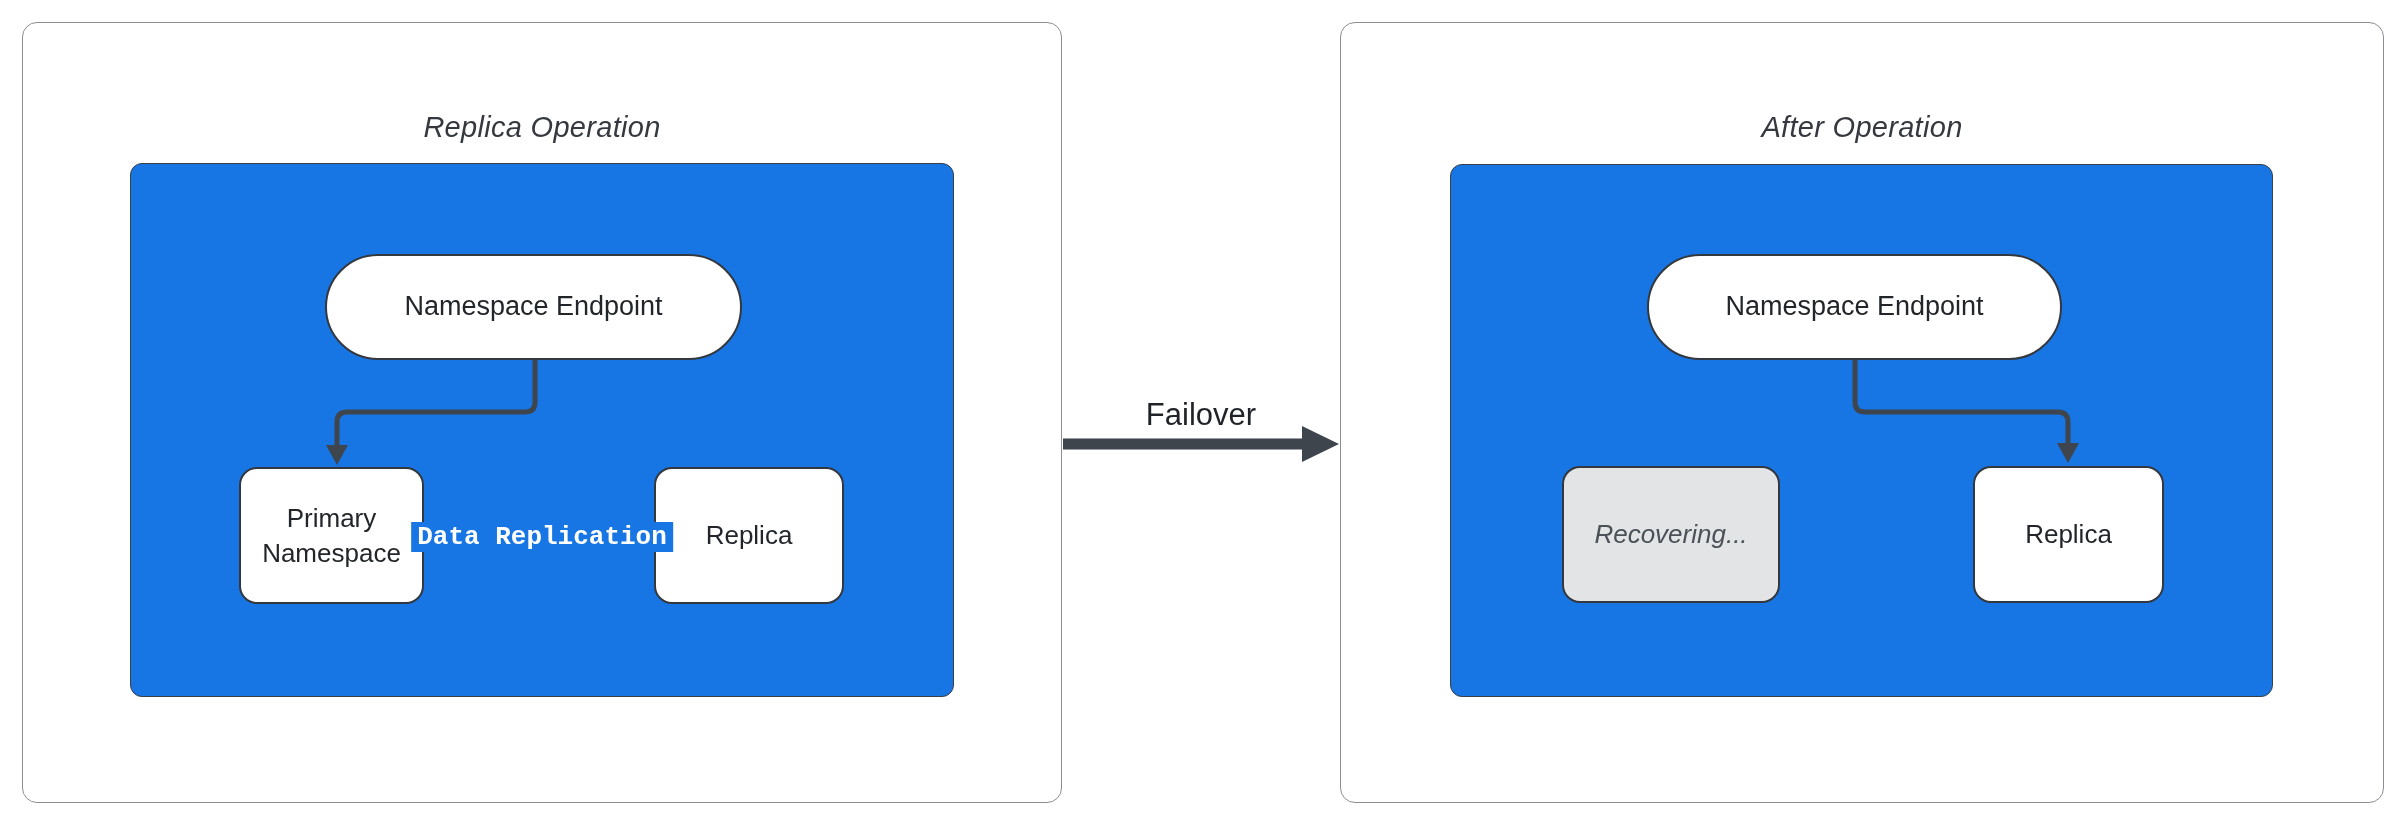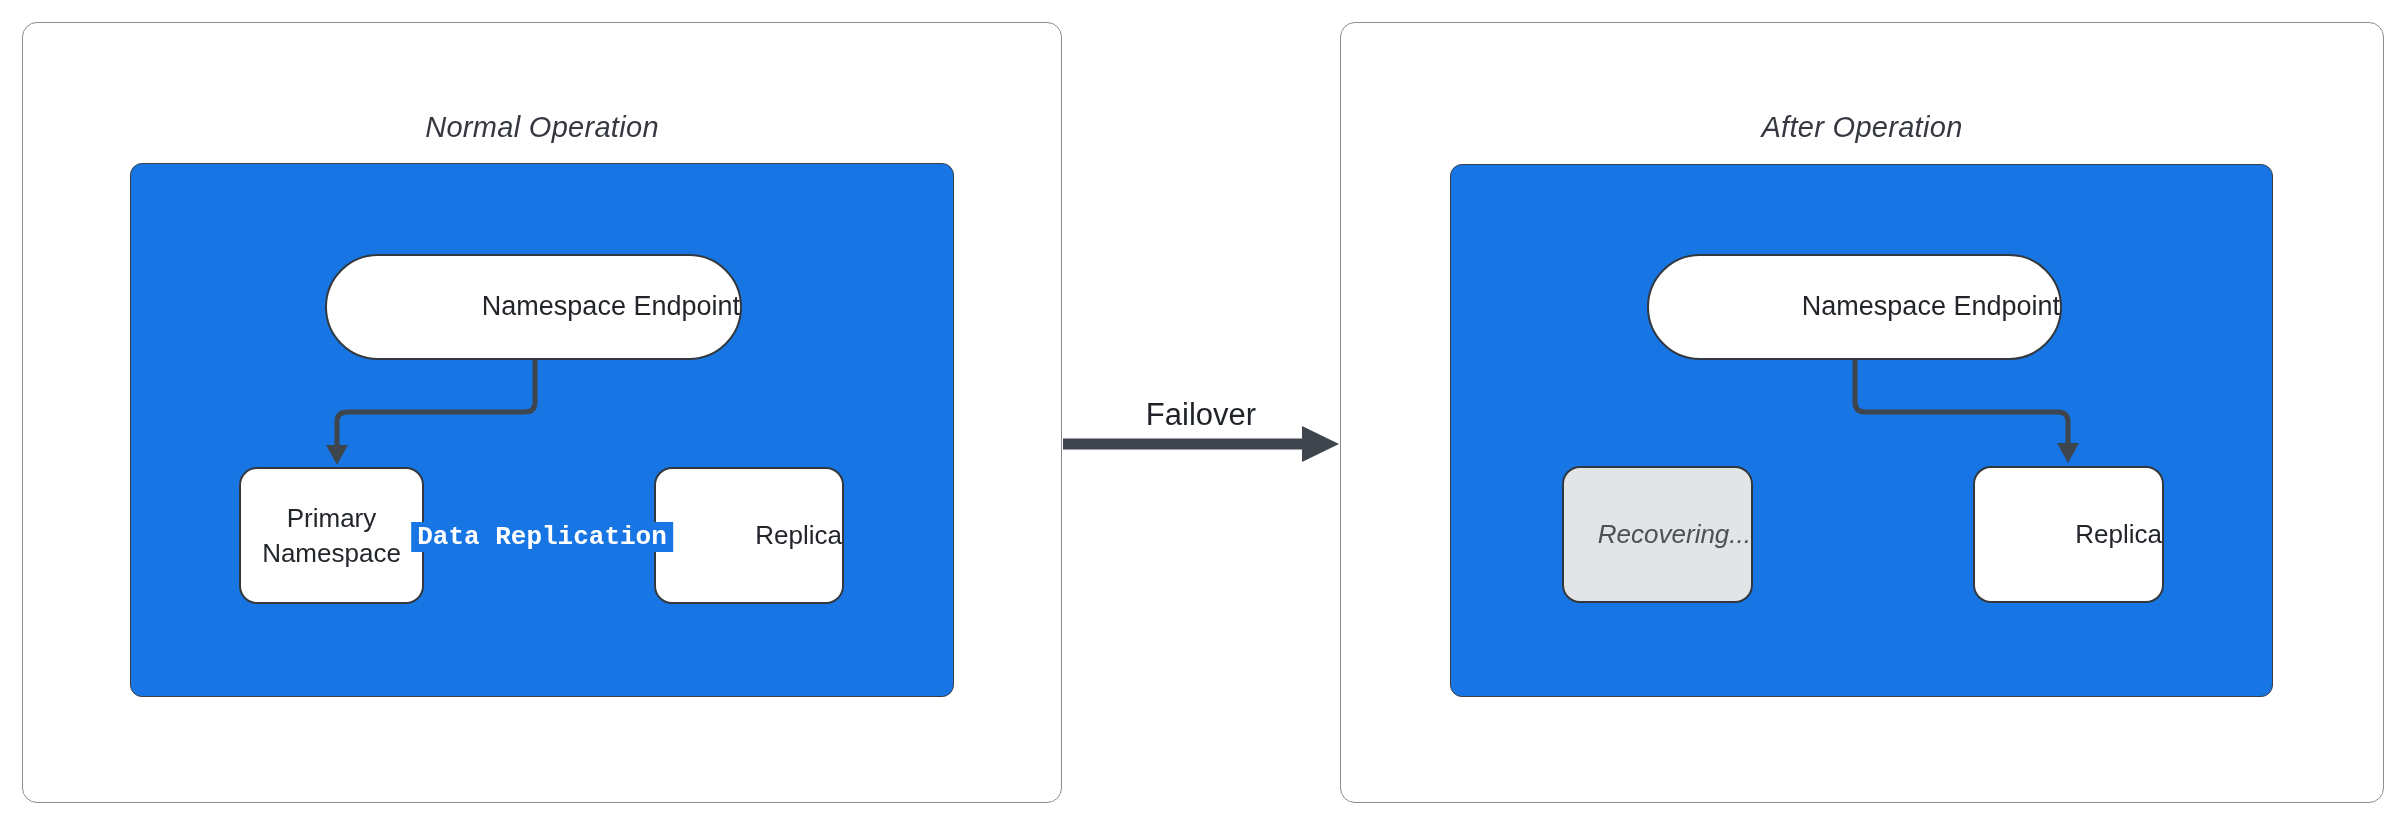--- a/index.html
+++ b/index.html
@@ -39,39 +39,39 @@
     border: 1px solid #3A4048;
     border-radius: 12px;
     box-sizing: border-box;
   }
   .blue-group-left  { left: 130px;  top: 163px; width: 824px; height: 534px; }
   .blue-group-right { left: 1450px; top: 164px; width: 823px; height: 533px; }
   .node {
     position: absolute;
     display: flex;
     align-items: center;
-    justify-content: flex-end;
+    justify-content: center;
     text-align: center;
     box-sizing: border-box;
     background: #ffffff;
     border: 2.5px solid #33383F;
     color: #22262B;
     font-size: 26px;
     line-height: 1.32;
   }
   .stadium {
     border-radius: 53px;
     font-size: 27px;
   }
   .stadium-left  { left: 325px;  top: 254px; width: 417px; height: 106px; }
   .stadium-right { left: 1647px; top: 254px; width: 415px; height: 106px; }
   .rect { border-radius: 18px; border-width: 2px; }
   .node-primary        { left: 239px;  top: 467px; width: 185px; height: 137px; padding: 0 18px; }
   .node-replica-left   { left: 654px;  top: 467px; width: 190px; height: 137px; }
-  .node-recovering     { left: 1562px; top: 466px; width: 191px; height: 137px;
+  .node-recovering     { left: 1562px; top: 466px; width: 218px; height: 137px;
                          background: #E3E4E6; color: #4B5158; font-style: italic; }
   .node-replica-right  { left: 1973px; top: 466px; width: 191px; height: 137px; }
   .overlay {
     position: absolute;
     left: 0; top: 0;
     width: 2407px; height: 828px;
     pointer-events: none;
   }
   .edge-label {
     position: absolute;
@@ -94,21 +94,21 @@
     background: #ffffff;
     padding: 0 10px;
   }
 </style>
 </head>
 <body>
 
 <div class="canvas">
 
   <div class="panel panel-left">
-    <div class="panel-title">Normal Operation</div>
+    <div class="panel-title">Replica Operation</div>
   </div>
   <div class="blue-group blue-group-left"></div>
 
   <div class="panel panel-right">
     <div class="panel-title">After Operation</div>
   </div>
   <div class="blue-group blue-group-right"></div>
 
   <svg class="overlay" viewBox="0 0 2407 828" xmlns="http://www.w3.org/2000/svg">
 

